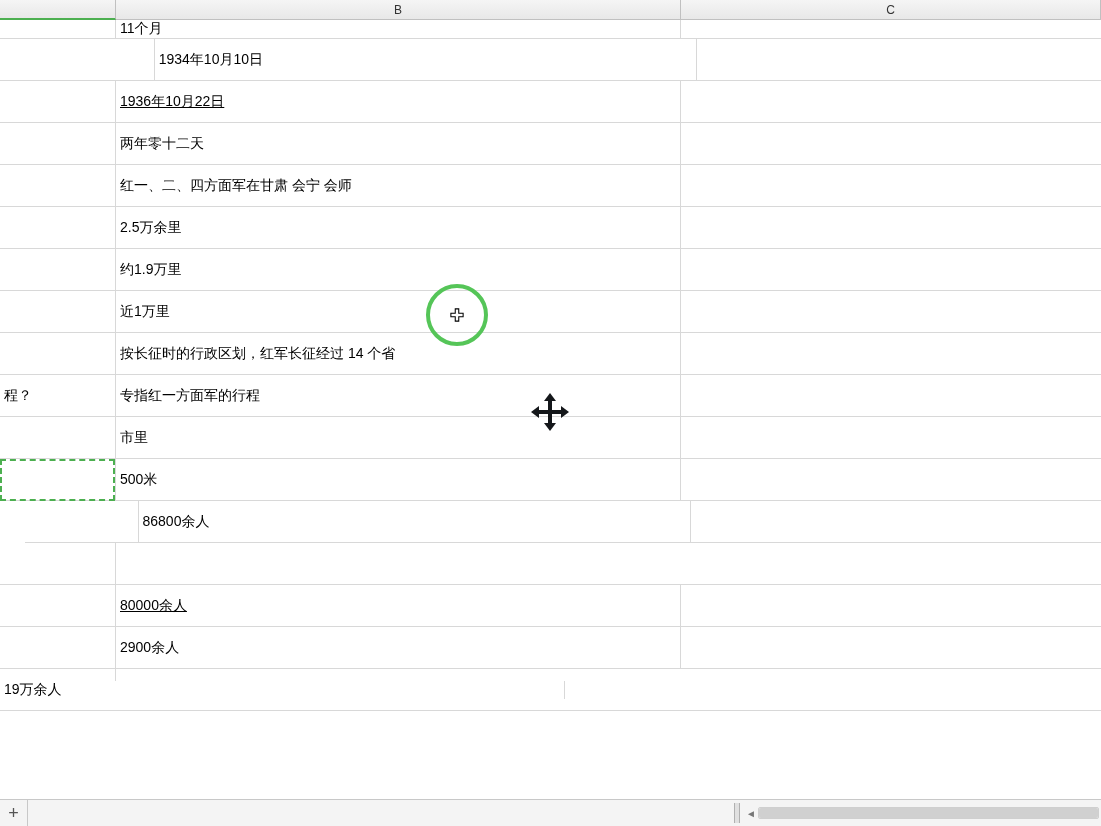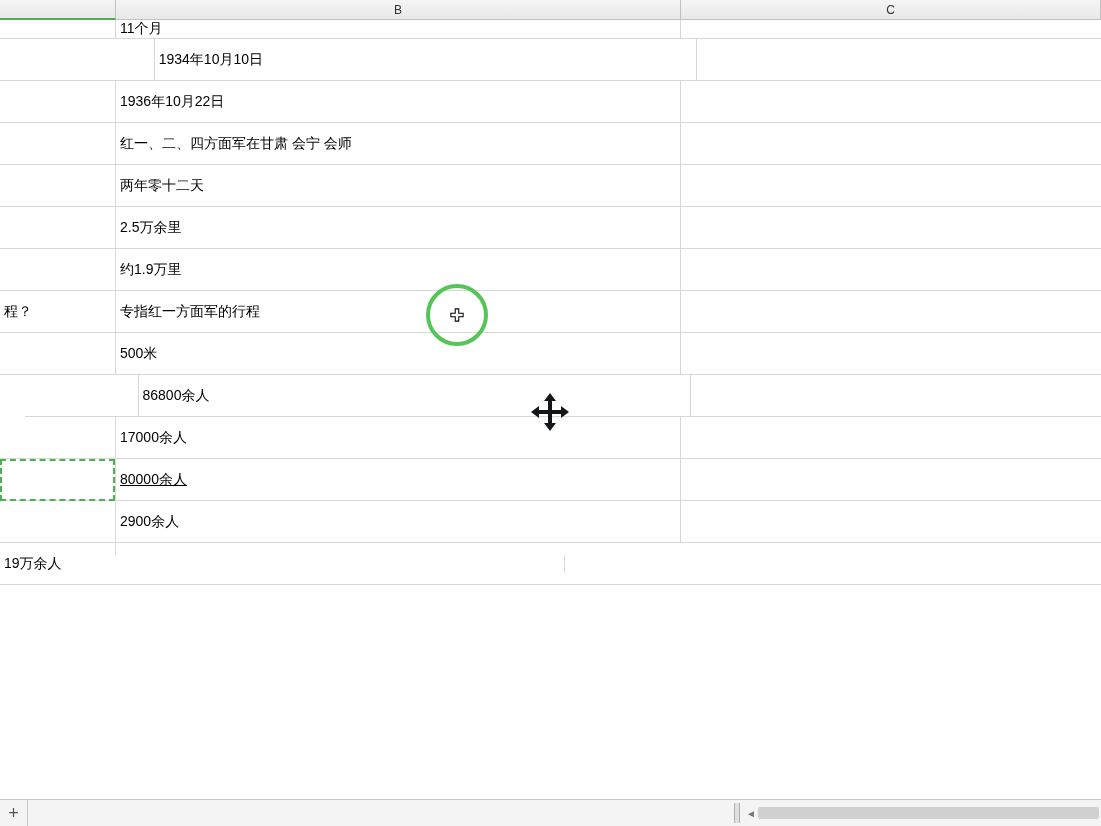--- a/index.html
+++ b/index.html
@@ -70,63 +70,77 @@
       <div class="row" style="height: 19px;">
         <div class="cell colA" style="width: 116px;"></div>
         <div class="cell colB" style="width: 565px;">11个月</div>
         <div class="cell colC" style="width: 420px;"></div>
       </div>
       <div class="row" style="height: 42px; padding-left: 43px;">
         <div class="cell colA" style="width: 116px;"></div>
         <div class="cell colB" style="width: 565px;">1934年10月10日</div>
         <div class="cell colC" style="width: 420px;"></div>
       </div>
-      <div class="row" style="height: 42px;">
+      <div class="row" style="height: 42px; text-decoration: underline;">
         <div class="cell colA" style="width: 116px;"></div>
         <div class="cell colB" style="width: 565px;">1936年10月22日</div>
         <div class="cell colC" style="width: 420px;"></div>
       </div>
       <div class="row" style="height: 42px;">
         <div class="cell colA" style="width: 116px;"></div>
-        <div class="cell colB" style="width: 565px;">红一、二、四方面军在甘肃  会宁  会师</div>
+        <div class="cell colB" style="width: 565px;">两年零十二天</div>
         <div class="cell colC" style="width: 420px;"></div>
       </div>
       <div class="row" style="height: 42px;">
         <div class="cell colA" style="width: 116px;"></div>
-        <div class="cell colB" style="width: 565px;">两年零十二天</div>
+        <div class="cell colB" style="width: 565px;">红一、二、四方面军在甘肃  会宁  会师</div>
         <div class="cell colC" style="width: 420px;"></div>
       </div>
       <div class="row" style="height: 42px;">
         <div class="cell colA" style="width: 116px;"></div>
         <div class="cell colB" style="width: 565px;">2.5万余里</div>
         <div class="cell colC" style="width: 420px;"></div>
       </div>
       <div class="row" style="height: 42px;">
         <div class="cell colA" style="width: 116px;"></div>
         <div class="cell colB" style="width: 565px;">约1.9万里</div>
         <div class="cell colC" style="width: 420px;"></div>
       </div>
       <div class="row" style="height: 42px;">
+        <div class="cell colA" style="width: 116px;"></div>
+        <div class="cell colB" style="width: 565px;">近1万里</div>
+        <div class="cell colC" style="width: 420px;"></div>
+      </div>
+      <div class="row" style="height: 42px;">
+        <div class="cell colA" style="width: 116px;"></div>
+        <div class="cell colB" style="width: 565px;">按长征时的行政区划，红军长征经过 14 个省</div>
+        <div class="cell colC" style="width: 420px;"></div>
+      </div>
+      <div class="row" style="height: 42px;">
         <div class="cell colA" style="width: 116px;">程？</div>
         <div class="cell colB" style="width: 565px;">专指红一方面军的行程</div>
+        <div class="cell colC" style="width: 420px;"></div>
+      </div>
+      <div class="row" style="height: 42px;">
+        <div class="cell colA" style="width: 116px;"></div>
+        <div class="cell colB" style="width: 565px;">市里</div>
         <div class="cell colC" style="width: 420px;"></div>
       </div>
       <div class="row" style="height: 42px;">
         <div class="cell colA" style="width: 116px;"></div>
         <div class="cell colB" style="width: 565px;">500米</div>
         <div class="cell colC" style="width: 420px;"></div>
       </div>
       <div class="row" style="height: 42px; margin-left: 25px;">
         <div class="cell colA" style="width: 116px;"></div>
         <div class="cell colB" style="width: 565px;">86800余人</div>
         <div class="cell colC" style="width: 420px;"></div>
       </div>
       <div class="row" style="height: 42px;">
         <div class="cell colA" style="width: 116px;"></div>
-        <div class="cell colB" style="width: 565px;">17000余人</div>
         <div class="cell colC" style="width: 420px;"></div>
       </div>
       <div class="row" style="height: 42px; text-decoration: underline;">
         <div class="cell colA" style="width: 116px;"></div>
         <div class="cell colB" style="width: 565px;">80000余人</div>
         <div class="cell colC" style="width: 420px;"></div>
       </div>
       <div class="row" style="height: 42px;">
         <div class="cell colA" style="width: 116px;"></div>
         <div class="cell colB" style="width: 565px;">2900余人</div>

